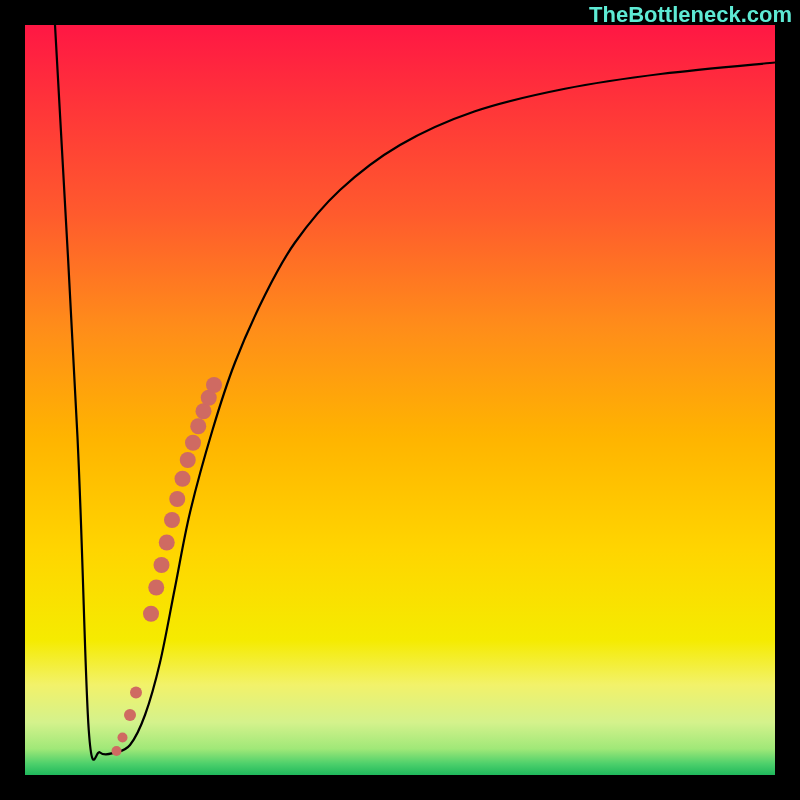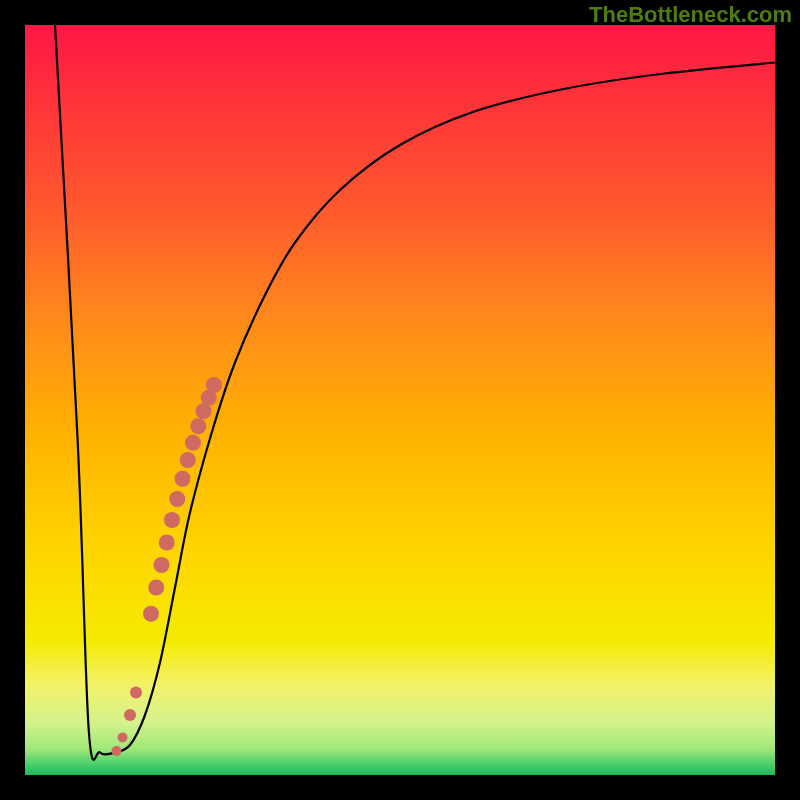--- a/index.html
+++ b/index.html
@@ -8,21 +8,21 @@
     height: 800px;
     background: #000;
     position: relative;
     overflow: hidden;
     font-family: Arial, sans-serif;
   }
   .attribution {
     position: absolute;
     top: 2px;
     right: 8px;
-    color: #4d7c0f;
+    color: #5eead4;
     font-size: 22px;
     font-weight: bold;
     z-index: 10;
   }
   .plot-area {
     position: absolute;
     left: 25px;
     top: 25px;
     width: 750px;
     height: 750px;

